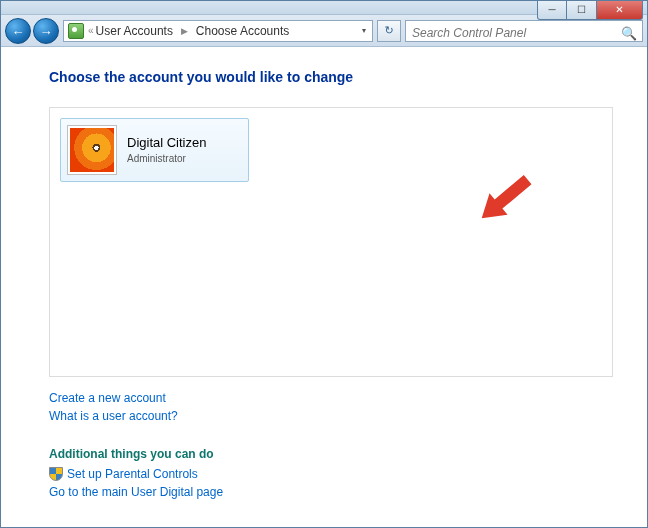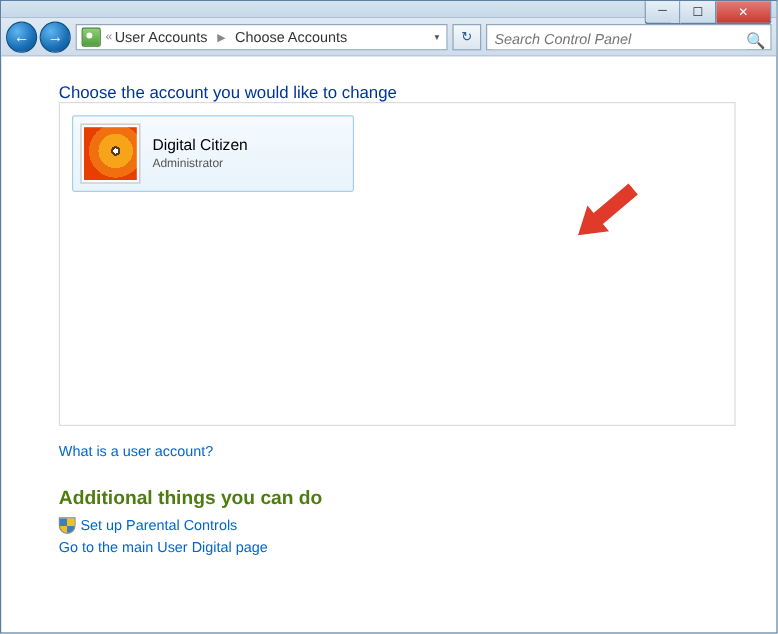--- a/index.html
+++ b/index.html
@@ -153,37 +153,38 @@
     font-size: 13px;
   }
 
   
   .content {
     padding: 22px 34px 10px 48px;
   }
   .heading {
     color: #003399;
     font-size: 14px;
-    margin-bottom: 0;
+    margin-bottom: 22px;
+    font-weight: bold;
   }
   .accounts-box {
     border: 1px solid #dcdcdc;
     height: 270px;
     padding: 10px;
     display: flex;
     align-items: flex-start;
     gap: 60px;
     position: relative;
   }
   .account-tile {
     display: flex;
     align-items: center;
     gap: 10px;
     padding: 6px;
-    width: 235px;
+    width: 189px;
   }
   .account-tile.selected {
     border: 1px solid #a5cfe8;
     background: linear-gradient(to bottom, #f5fbff, #e8f3fb);
     border-radius: 2px;
   }
   .avatar {
     width: 50px; height: 50px;
     border: 1px solid #c0c0c0;
     padding: 2px;
@@ -227,24 +228,24 @@
   }
   .link {
     color: #0066cc;
     font-size: 12px;
     margin-bottom: 4px;
     cursor: pointer;
     display: block;
   }
   .section-h {
     font-weight: bold;
-    color: #4d7c0f;
+    color: #0f766e;
     margin-top: 24px;
     margin-bottom: 6px;
-    font-size: 16px;
+    font-size: 12px;
   }
   .link-row {
     display: flex;
     align-items: center;
     gap: 4px;
     margin-bottom: 4px;
   }
   .shield {
     width: 14px; height: 14px;
     background: conic-gradient(#f0c020 0 25%, #3a80c0 25% 50%, #f0c020 50% 75%, #3a80c0 75% 100%);
@@ -300,20 +301,21 @@
 
 
     <svg class="arrow" width="70" height="50">
       <defs></defs>
       <polygon points="0,18 22,4 22,12 60,12 60,24 22,24 22,32" fill="#e03a2a"></polygon>
     </svg>
 
   </div>
 
   <div class="links">
+    <span class="link">Create a new account</span>
     <span class="link">What is a user account?</span>
 
     <div class="section-h">Additional things you can do</div>
 
     <div class="link-row">
       <div class="shield"></div>
       <span class="link" style="margin:0">Set up Parental Controls</span>
     </div>
     <span class="link">Go to the main User Digital page</span>
   </div>

